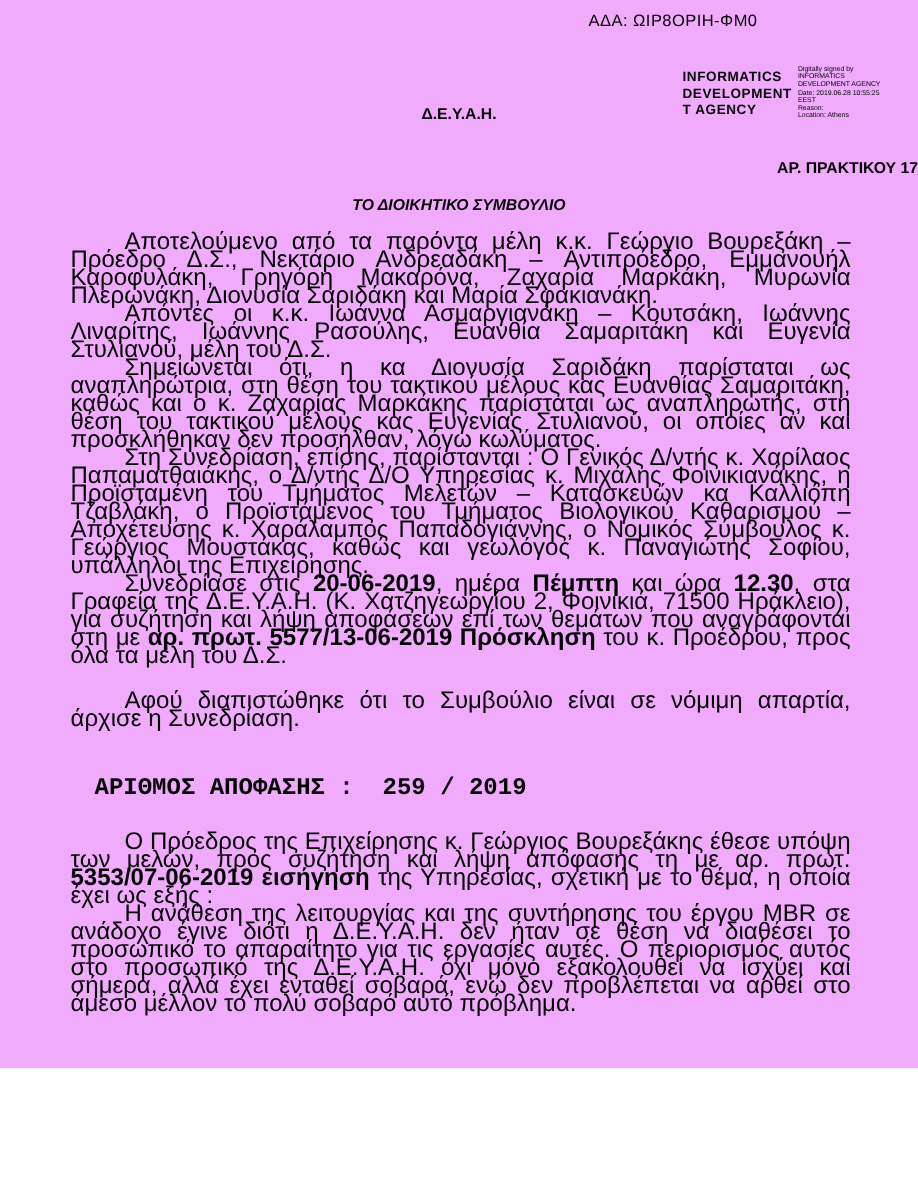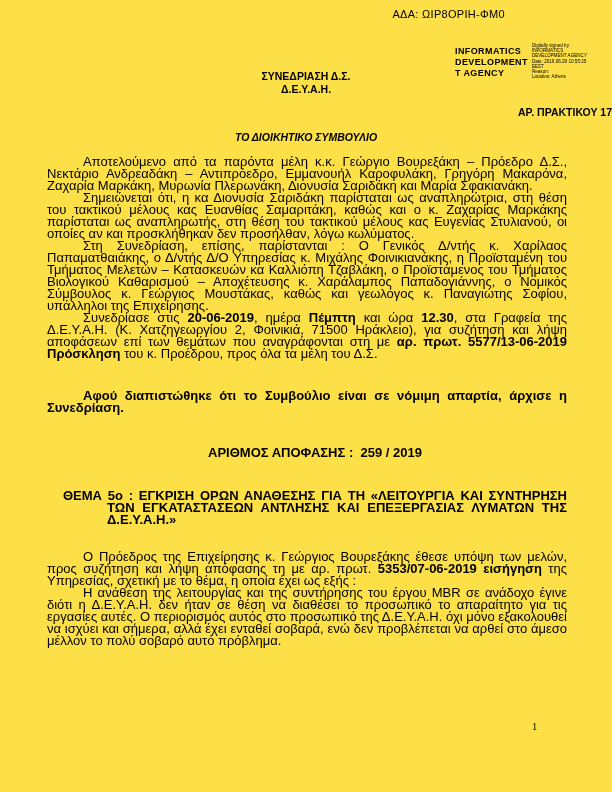--- a/index.html
+++ b/index.html
@@ -3,22 +3,22 @@
 <meta charset="utf-8">
 <style>
   html, body {
     margin: 0;
     padding: 0;
     background: #ffffff;
   }
   .page {
     position: relative;
     width: 612px;
-    height: 792px;
-    background: #fde047;
+    height: 712px;
+    background: #f0abfc;
     color: #000000;
     font-family: "Liberation Sans", sans-serif;
     overflow: hidden;
   }
 
   
   .ada-line {
     position: absolute;
     top: 8px;
     left: 0;
@@ -65,38 +65,39 @@
   .head-session { top: 70px; }
   .head-minutes { top: 106px; text-align: right; }
   .head-board   { top: 131px; font-style: italic; }
 
   
   .body-col {
     position: absolute;
     top: 156px;
     left: 47px;
     width: 520px;
-    font-size: 13px;
+    font-size: 16px;
     line-height: 12px;
     text-align: justify;
   }
   .body-col p {
     margin: 0;
     text-indent: 36px;
   }
   p.quorum {
-    margin-top: 30px;
-    font-weight: bold;
+    margin-top: 18px;
+    font-weight: normal;
   }
   p.decision-no {
     margin-top: 33px;
     font-weight: bold;
     text-indent: 16px;
-    text-align: center;
+    text-align: left;
     white-space: pre-wrap;
+    font-family: Liberation Mono, monospace;
   }
   p.topic {
     margin-top: 31px;
     font-weight: bold;
     padding-left: 60px;
     text-indent: -44px;
   }
   .topic-label { white-space: pre; }
   p.intro   { margin-top: 25px; }
   p.quote-1 { margin-top: 19px; }
@@ -129,45 +130,44 @@
       <div>INFORMATICS</div>
       <div>DEVELOPMENT AGENCY</div>
       <div>Date: 2019.06.28 10:55:25</div>
       <div>EEST</div>
       <div>Reason:</div>
       <div>Location: Athens</div>
     </div>
   </div>
 
   <div class="center-head head-session">
-    <div>ΣΥΝΕΔΡΙΑΣΗ Δ.Σ.</div>
     <div>Δ.Ε.Υ.Α.Η.</div>
   </div>
 
   <div class="center-head head-minutes">ΑΡ. ΠΡΑΚΤΙΚΟΥ 17</div>
 
   <div class="center-head head-board">ΤΟ ΔΙΟΙΚΗΤΙΚΟ ΣΥΜΒΟΥΛΙΟ</div>
 
   <div class="body-col">
 
     <p>Αποτελούμενο από τα παρόντα μέλη κ.κ.  Γεώργιο Βουρεξάκη – Πρόεδρο Δ.Σ., Νεκτάριο Ανδρεαδάκη – Αντιπρόεδρο, Εμμανουήλ Καροφυλάκη, Γρηγόρη Μακαρόνα, Ζαχαρία Μαρκάκη, Μυρωνία Πλερωνάκη, Διονυσία Σαριδάκη και Μαρία Σφακιανάκη.</p>
 
+    <p>Απόντες οι κ.κ. Ιωάννα Ασμαργιανάκη – Κουτσάκη, Ιωάννης Λιναρίτης, Ιωάννης Ρασούλης, Ευανθία Σαμαριτάκη και Ευγενία Στυλιανού, μέλη του Δ.Σ.</p>
 
     <p>Σημειώνεται ότι, η κα Διονυσία Σαριδάκη παρίσταται ως αναπληρώτρια, στη θέση του τακτικού μέλους κας Ευανθίας Σαμαριτάκη, καθώς και ο κ. Ζαχαρίας Μαρκάκης παρίσταται ως αναπληρωτής, στη θέση του τακτικού μέλους κας Ευγενίας Στυλιανού, οι οποίες αν και προσκλήθηκαν δεν προσήλθαν, λόγω κωλύματος.</p>
 
     <p>Στη Συνεδρίαση, επίσης, παρίστανται : Ο Γενικός Δ/ντής κ. Χαρίλαος Παπαματθαιάκης, ο Δ/ντής Δ/Ο Υπηρεσίας κ. Μιχάλης Φοινικιανάκης, η Προϊσταμένη του Τμήματος Μελετών – Κατασκευών κα Καλλιόπη Τζαβλάκη, ο Προϊστάμενος του Τμήματος Βιολογικού Καθαρισμού – Αποχέτευσης κ. Χαράλαμπος Παπαδογιάννης, ο Νομικός Σύμβουλος κ. Γεώργιος Μουστάκας, καθώς και γεωλόγος κ. Παναγιώτης Σοφίου, υπάλληλοι της Επιχείρησης.</p>
 
     <p><span>Συνεδρίασε στις </span><span class="bold">20-06-2019</span><span>, ημέρα </span><span class="bold">Πέμπτη</span><span> και ώρα </span><span class="bold">12.30</span><span>, στα Γραφεία της Δ.Ε.Υ.Α.Η. (Κ. Χατζηγεωργίου 2, Φοινικιά, 71500 Ηράκλειο), για συζήτηση και λήψη αποφάσεων επί των θεμάτων που αναγράφονται στη με </span><span class="bold">αρ. πρωτ. 5577/13-06-2019 Πρόσκληση</span><span> του κ. Προέδρου, προς όλα τα μέλη του Δ.Σ.</span></p>
 
 
     <p class="quorum">Αφού διαπιστώθηκε ότι το Συμβούλιο είναι σε νόμιμη απαρτία, άρχισε η Συνεδρίαση.</p>
 
     <p class="decision-no">ΑΡΙΘΜΟΣ ΑΠΟΦΑΣΗΣ :  259 / 2019</p>
 
-    <p class="topic"><span class="topic-label">ΘΕΜΑ 5ο : </span><span>ΕΓΚΡΙΣΗ ΟΡΩΝ ΑΝΑΘΕΣΗΣ ΓΙΑ ΤΗ «ΛΕΙΤΟΥΡΓΙΑ ΚΑΙ ΣΥΝΤΗΡΗΣΗ ΤΩΝ ΕΓΚΑΤΑΣΤΑΣΕΩΝ ΑΝΤΛΗΣΗΣ ΚΑΙ ΕΠΕΞΕΡΓΑΣΙΑΣ ΛΥΜΑΤΩΝ ΤΗΣ Δ.Ε.Υ.Α.Η.»</span></p>
 
     <p class="intro"><span>Ο Πρόεδρος της Επιχείρησης κ. Γεώργιος Βουρεξάκης έθεσε υπόψη των μελών, προς συζήτηση και λήψη απόφασης τη με αρ. πρωτ. </span><span class="bold">5353/07-06-2019 εισήγηση</span><span> της Υπηρεσίας, σχετική με το θέμα, η οποία έχει ως εξής :</span></p>
 
 
     <p>Η ανάθεση της λειτουργίας και της συντήρησης του έργου MBR σε ανάδοχο έγινε διότι η Δ.Ε.Υ.Α.Η. δεν ήταν σε θέση να διαθέσει το προσωπικό το απαραίτητο για τις εργασίες αυτές. Ο περιορισμός αυτός στο προσωπικό της Δ.Ε.Υ.Α.Η. όχι μόνο εξακολουθεί να ισχύει και σήμερα, αλλά έχει ενταθεί σοβαρά, ενώ δεν προβλέπεται να αρθεί στο άμεσο μέλλον το πολύ σοβαρό αυτό πρόβλημα.</p>
 
   </div>
 
   <div class="page-number">1</div>
 

